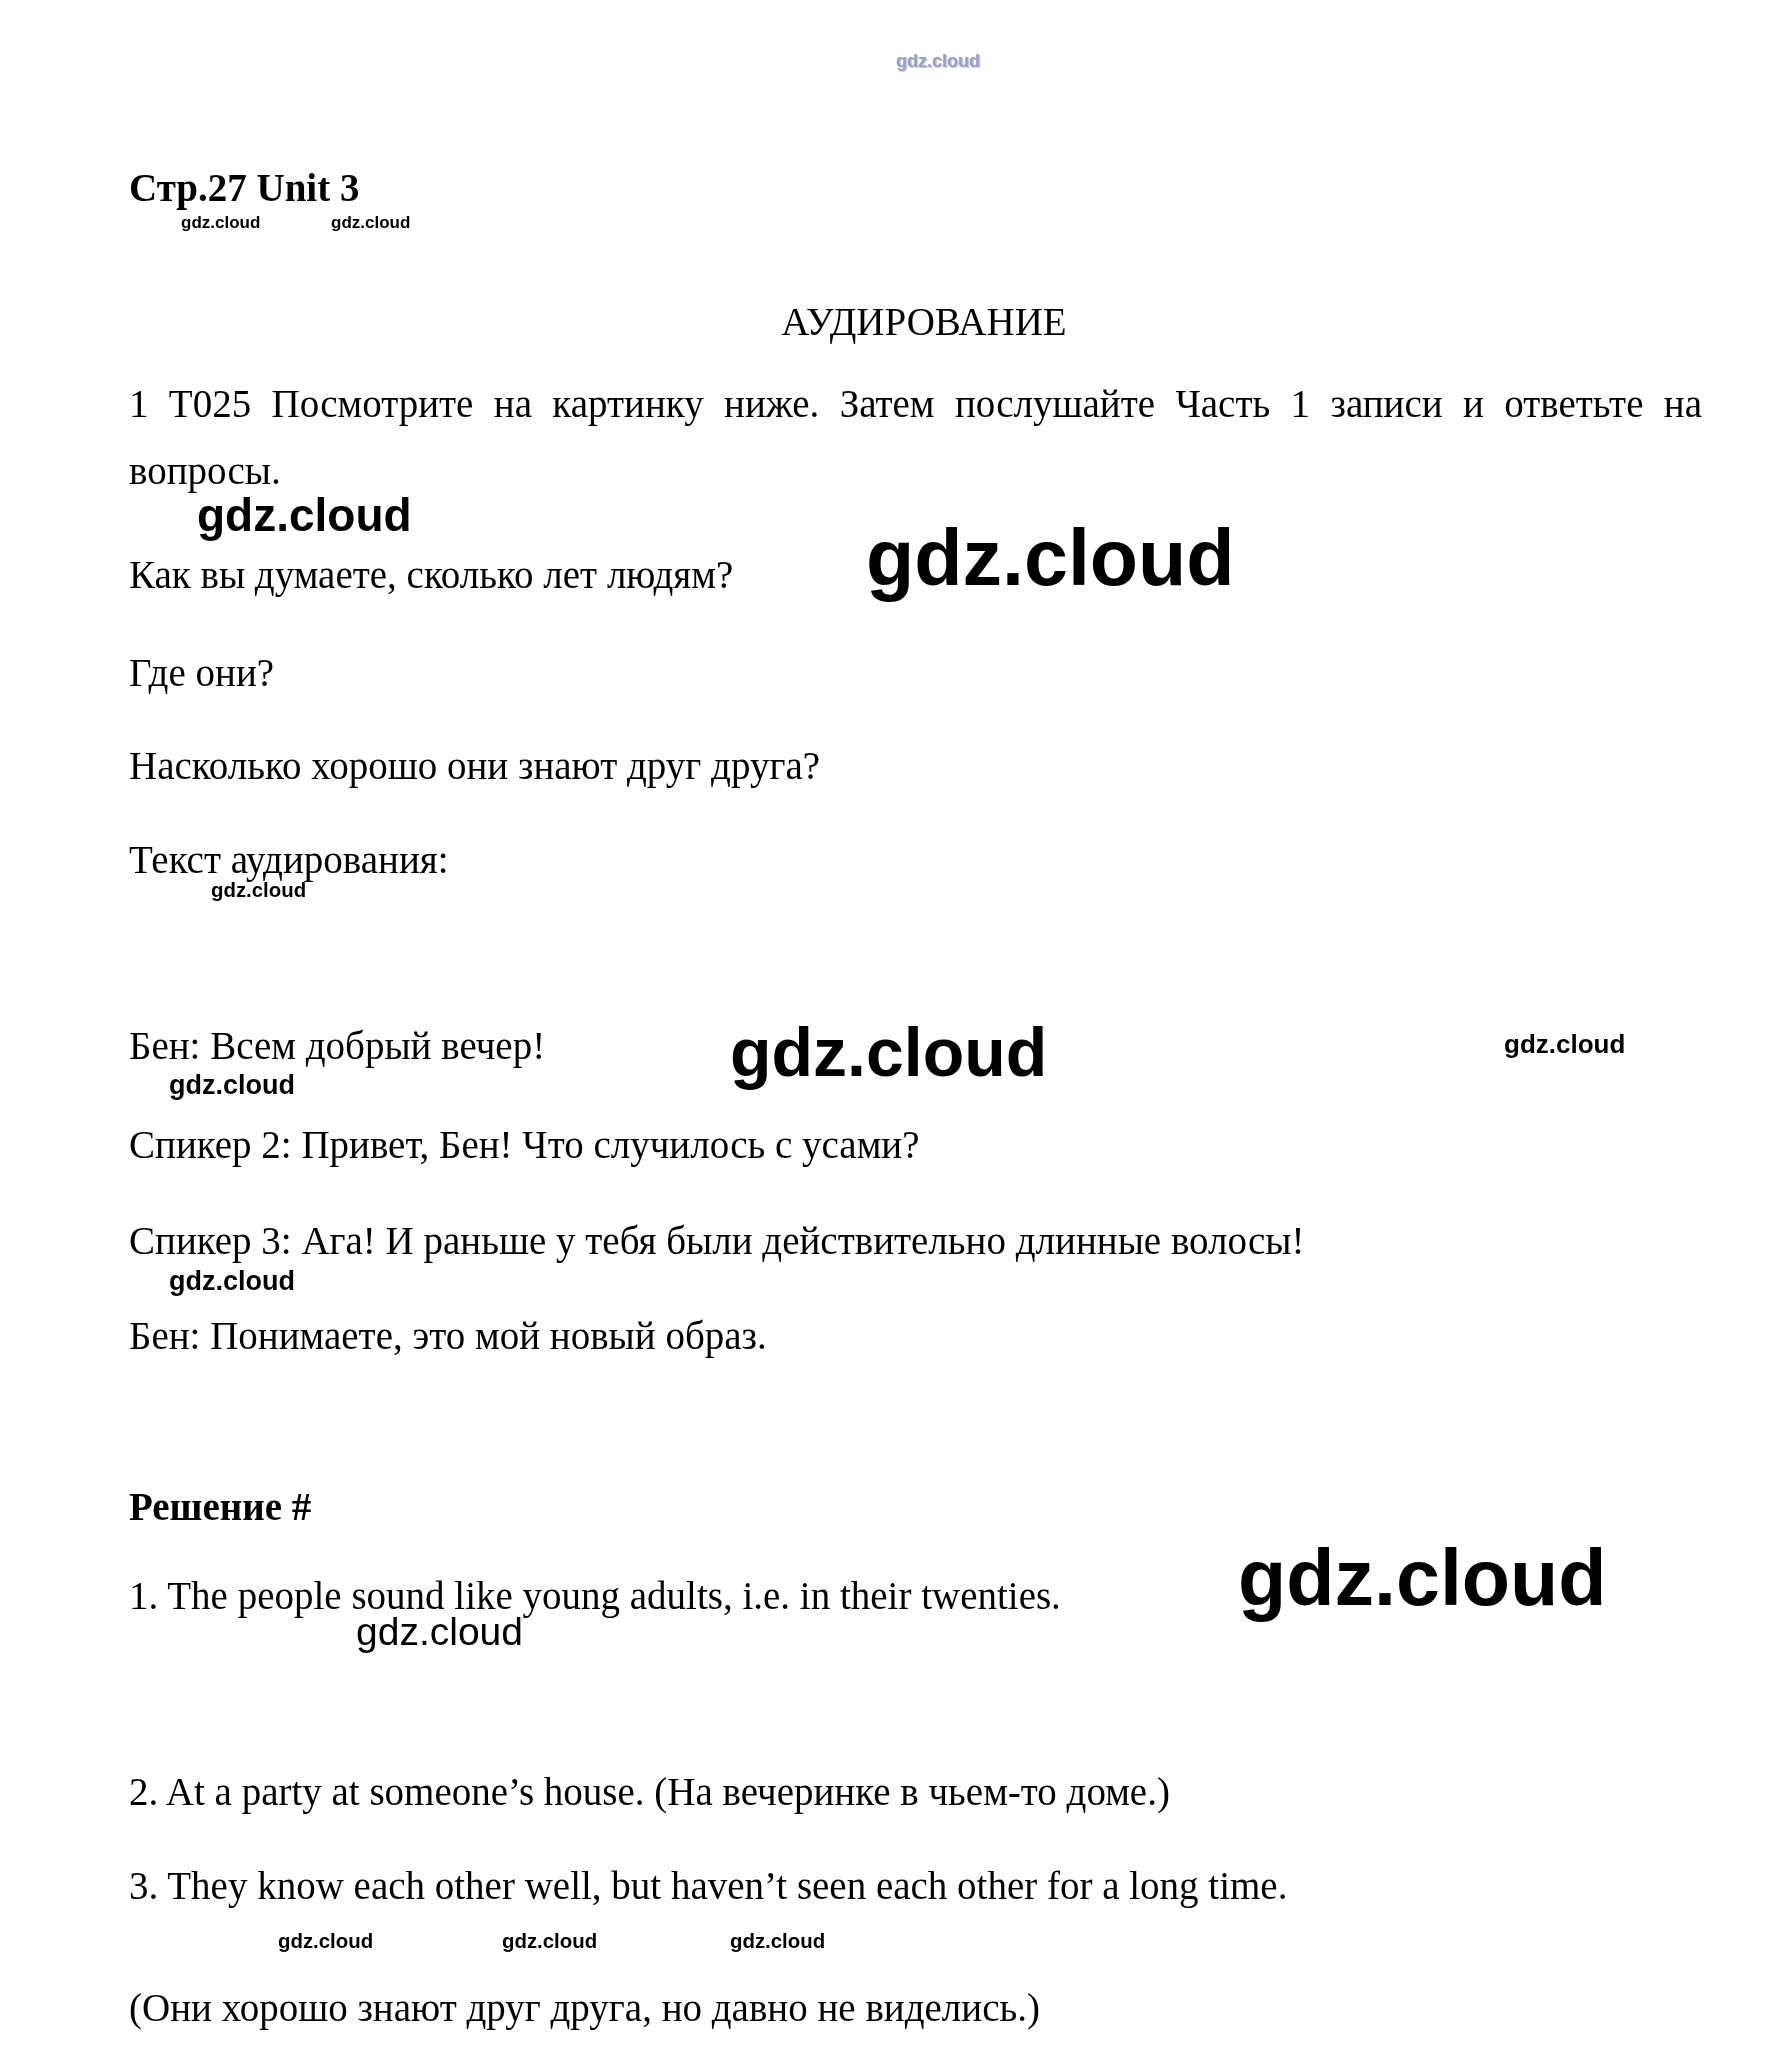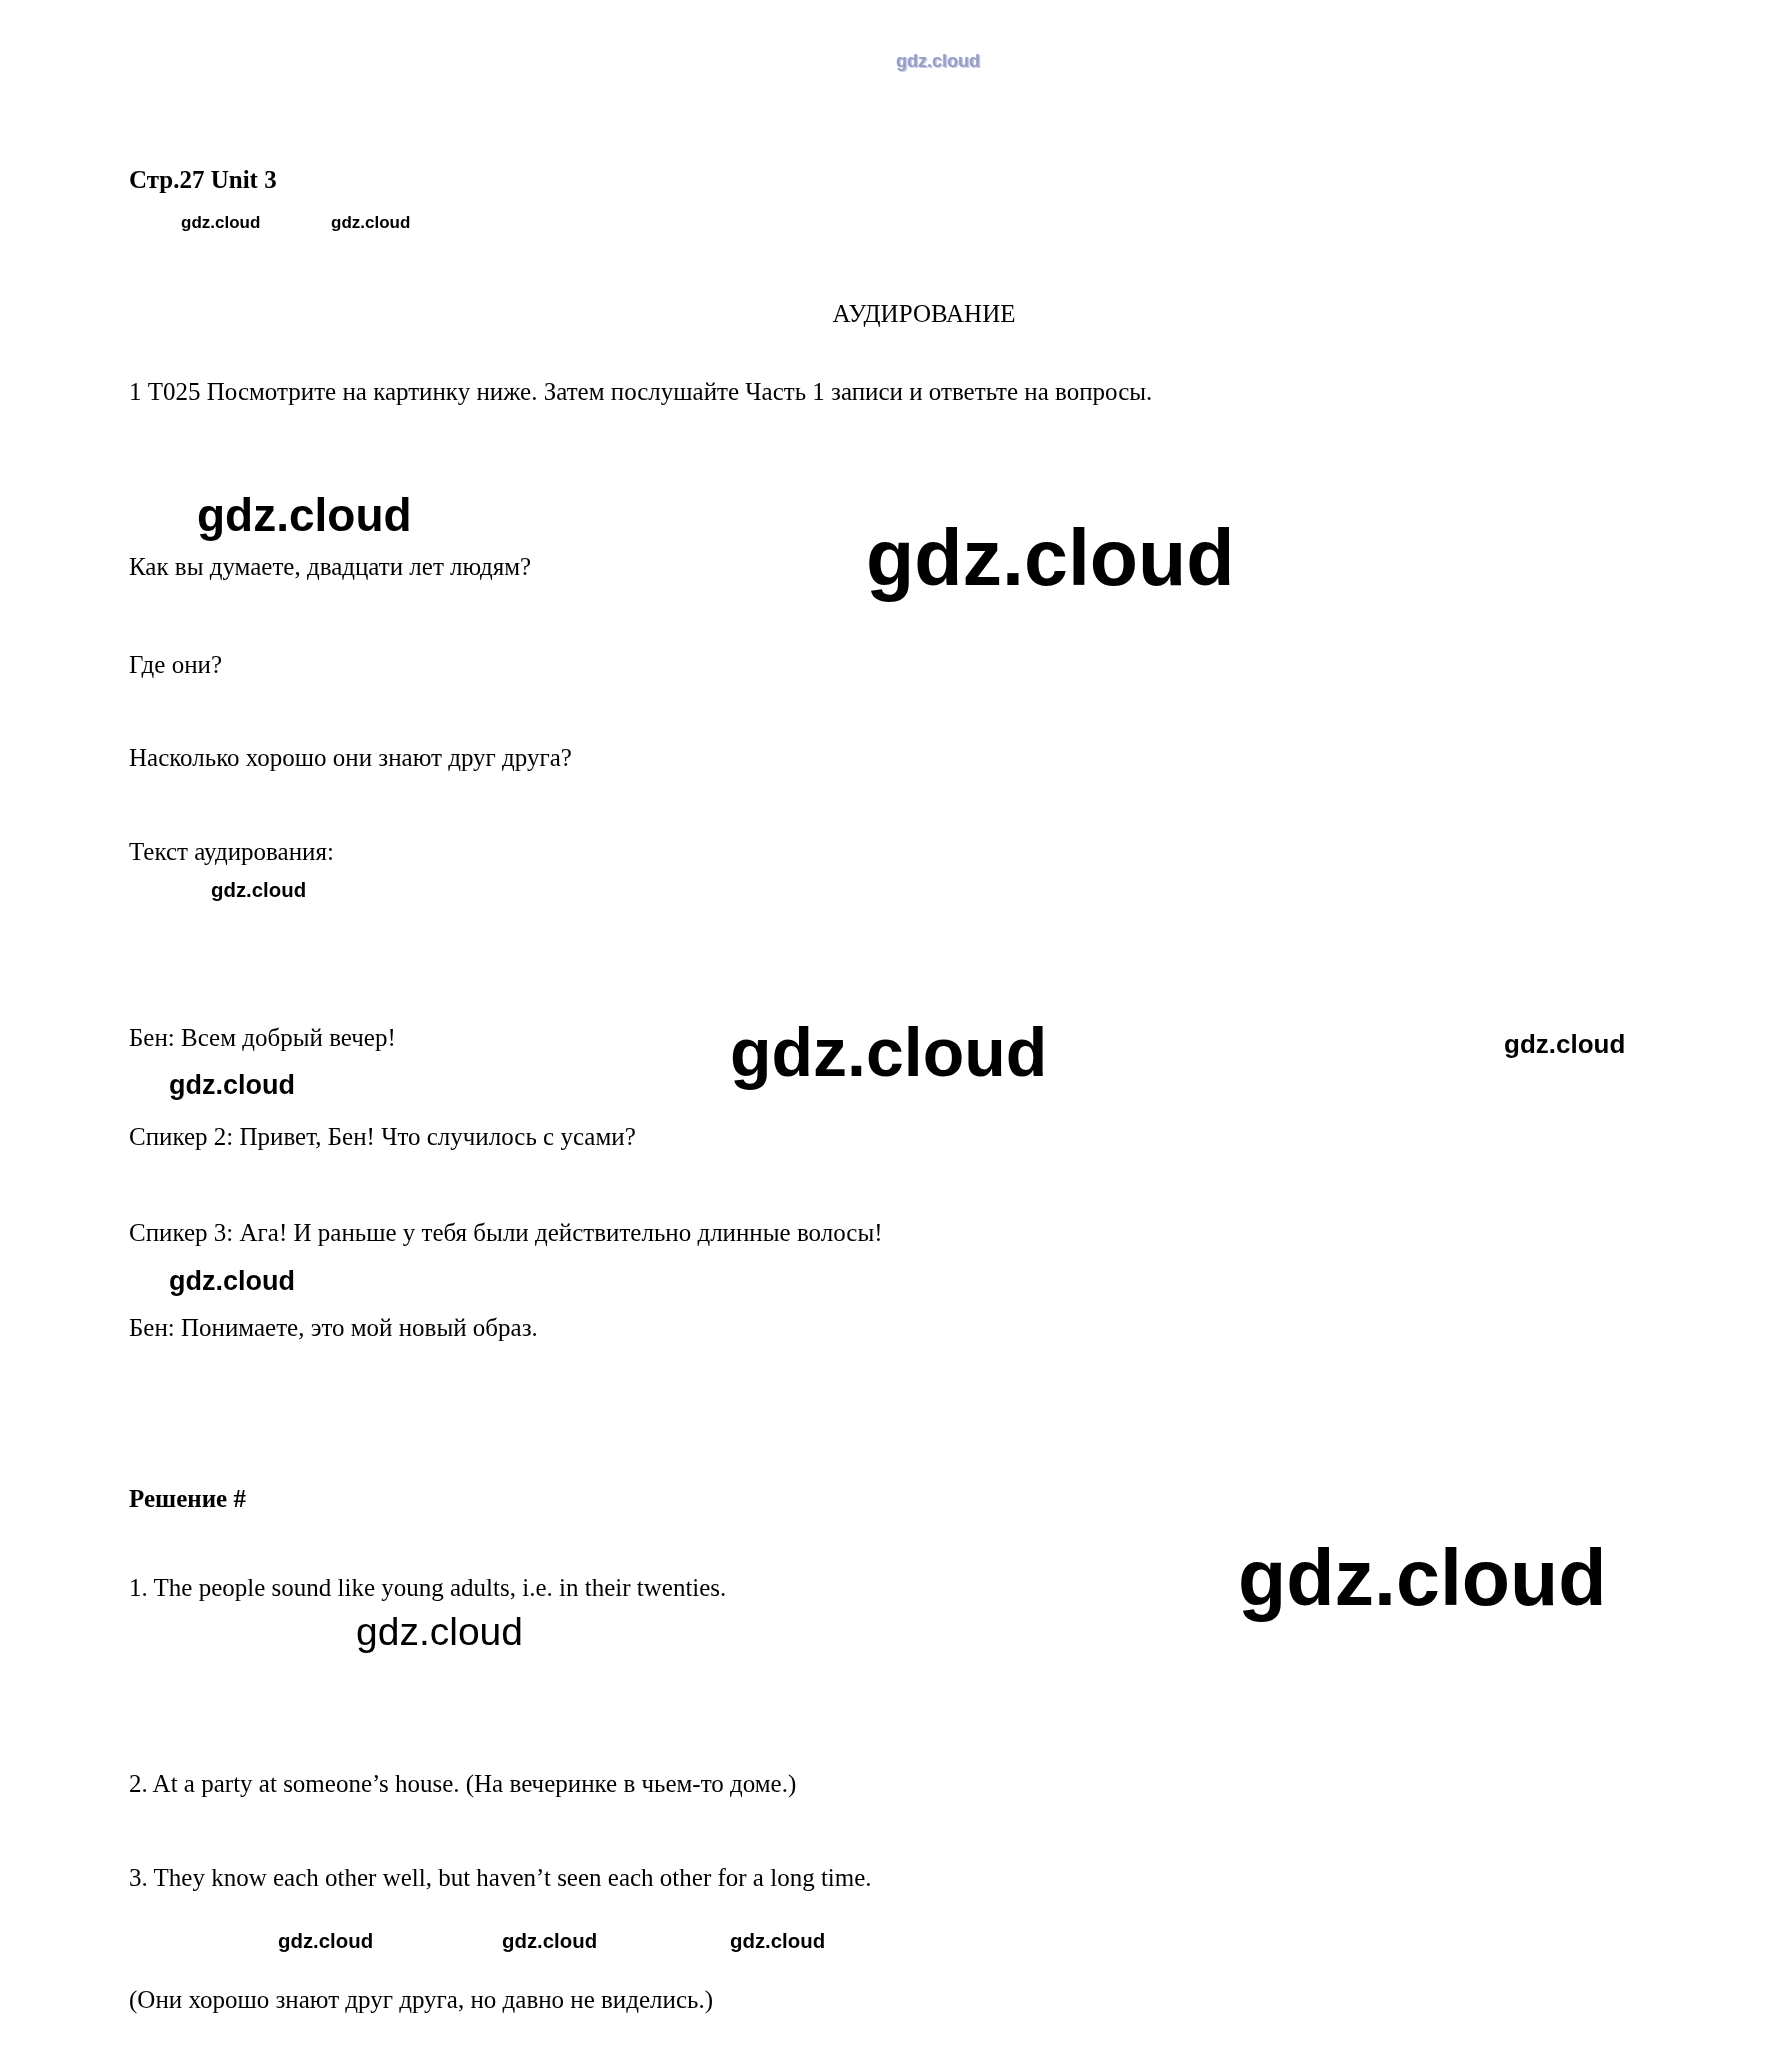--- a/index.html
+++ b/index.html
@@ -10,21 +10,21 @@
     position: relative;
     font-family: "Liberation Serif", serif;
     color: #000000;
     overflow: hidden;
   }
   .page { position: absolute; inset: 0; background: #ffffff; }
 
   
   .t {
     position: absolute;
-    font-size: 25px;
+    font-size: 39px;
     line-height: 1.25;
     white-space: nowrap;
     color: #000;
   }
   .para {
     white-space: normal;
     text-align: justify;
     line-height: 1.72;
   }
   .bold { font-weight: bold; }
@@ -54,21 +54,21 @@
 
   <span class="wm" style="left:133px; top:165px; font-size:17px; font-weight:600;">gdz.cloud</span>
   <span class="wm" style="left:283px; top:165px; font-size:17px; font-weight:600;">gdz.cloud</span>
 
   <div class="t center" style="top:250px;">АУДИРОВАНИЕ</div>
 
   <div class="t para" style="left:81px; top:322px; width:1573px;">1 Т025 Посмотрите на картинку ниже. Затем послушайте Часть 1 записи и ответьте на вопросы.</div>
 
   <span class="wm" style="left:149px; top:440px; font-size:46px; font-weight:bold;">gdz.cloud</span>
 
-  <div class="t" style="left:81px; top:503px;">Как вы думаете, двадцати лет людям?</div>
+  <div class="t" style="left:81px; top:503px;">Как вы думаете, сколько лет людям?</div>
   <span class="wm" style="left:818px; top:464px; font-size:79px; font-weight:600;">gdz.cloud</span>
 
   <div class="t" style="left:81px; top:601px;">Где они?</div>
 
   <div class="t" style="left:81px; top:694px;">Насколько хорошо они знают друг друга?</div>
 
   <div class="t" style="left:81px; top:788px;">Текст аудирования:</div>
 
   <span class="wm" style="left:163px; top:831px; font-size:20.4px; font-weight:600;">gdz.cloud</span>
 

